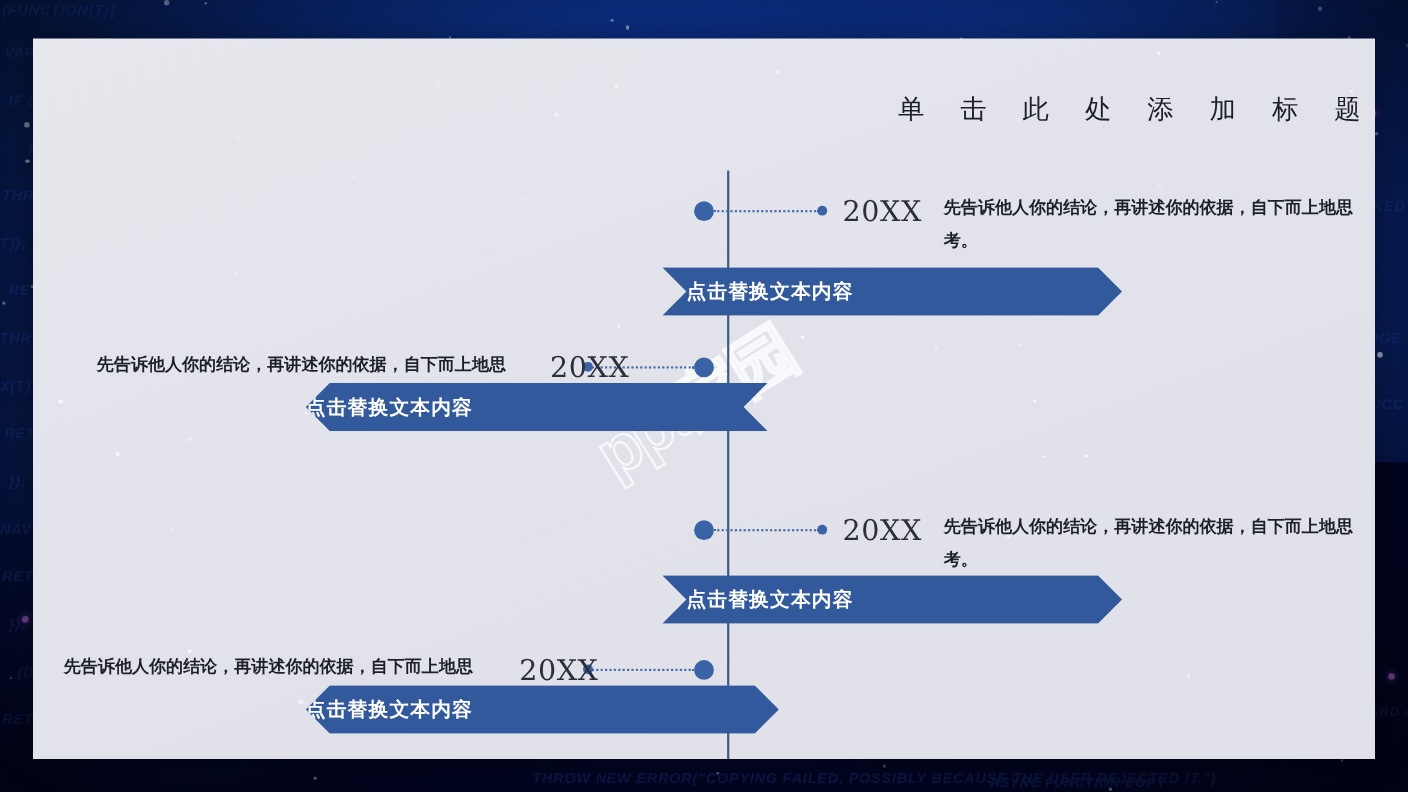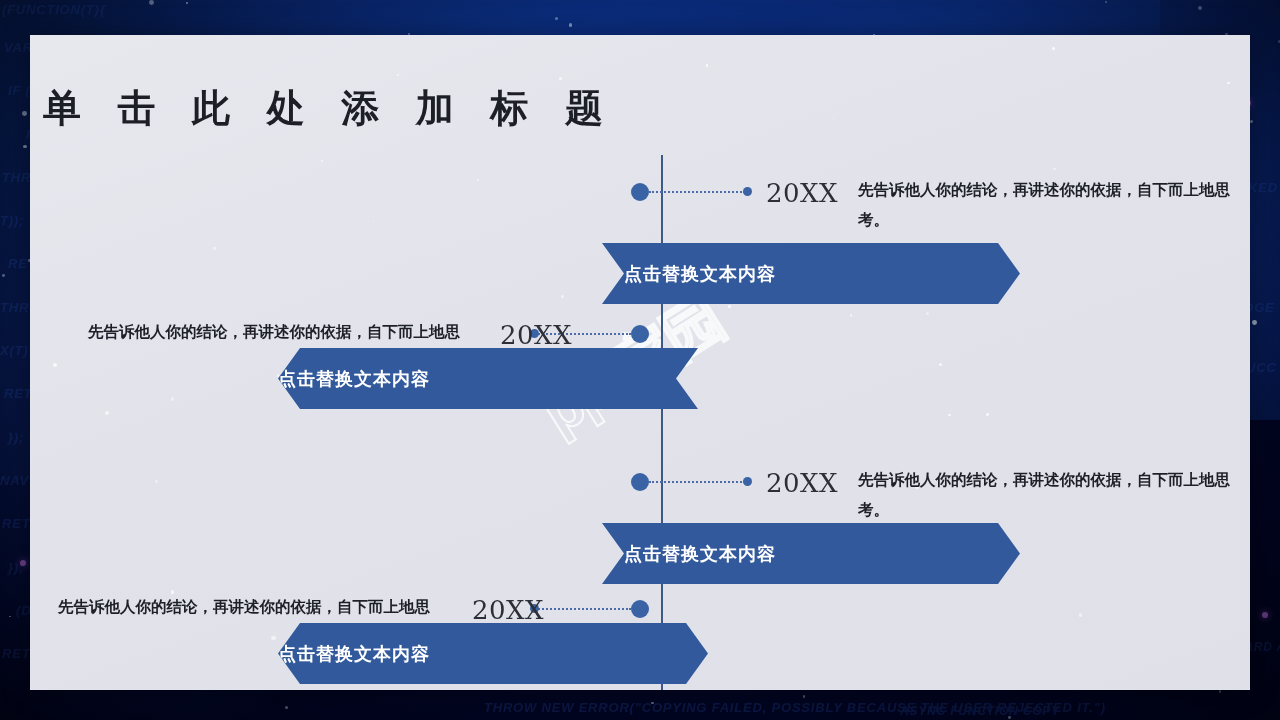--- a/index.html
+++ b/index.html
@@ -75,22 +75,22 @@
     -webkit-text-stroke:2px rgba(255,255,255,.85);
     letter-spacing:-3px;
     line-height:1;
     pointer-events:none;
     opacity:.9;
   }
 
   
   #title{
     position:absolute; left:0; right:0; top:48px;
-    text-align:left;
-    font-size:38px; font-weight:bold;
+    text-align:right;
+    font-size:24px; font-weight:normal;
     color:#1d1f27;
     letter-spacing:13px;
     text-indent:13px;
   }
 
   
   #axis{
     position:absolute; left:631px; top:120px;
     width:2px; height:570px;
     background:#3d5a86;
@@ -121,21 +121,21 @@
   .para{
     position:absolute;
     font-size:15.5px; line-height:30px; color:#1e2029;
     font-weight:bold;
   }
   .para.right{ text-align:left; width:372px; }
   .para.left{ text-align:right; width:372px; }
 
   
   .banner{
-    position:absolute; height:61px;
+    position:absolute; height:44px;
     background:#31599b;
     display:flex; align-items:center;
     color:#ffffff; font-size:18px; font-weight:bold;
     letter-spacing:1px;
   }
   .banner span{ display:block; width:100%; }
 
   
   .banner.r{
     clip-path:polygon(0 0, calc(100% - 22px) 0, 100% 50%, calc(100% - 22px) 100%, 0 100%, 22px 50%);

